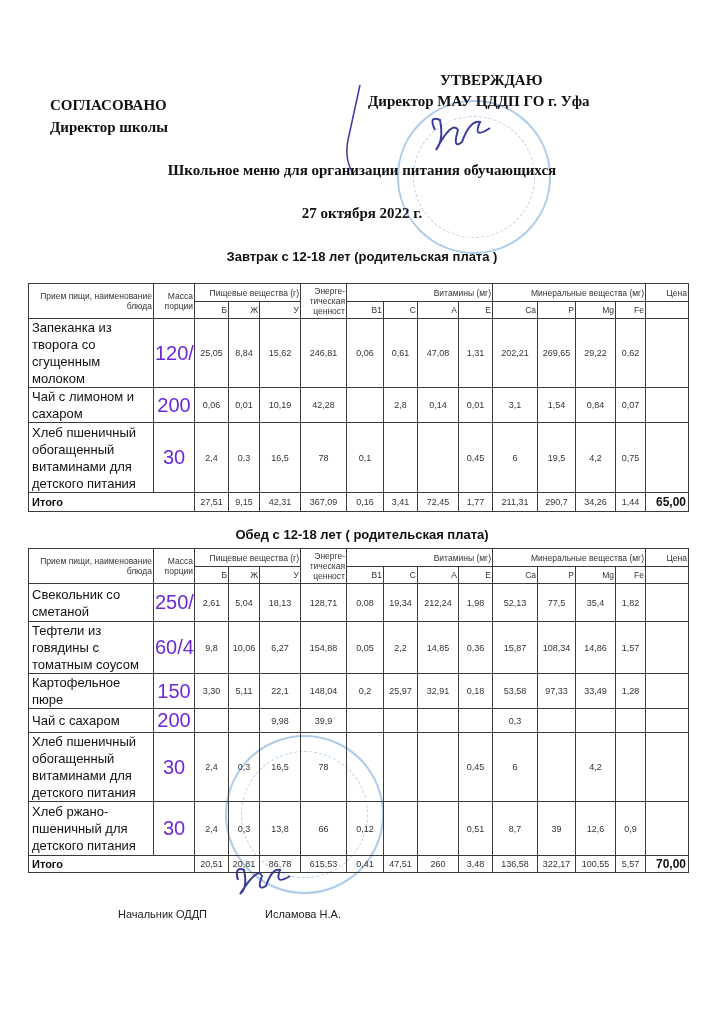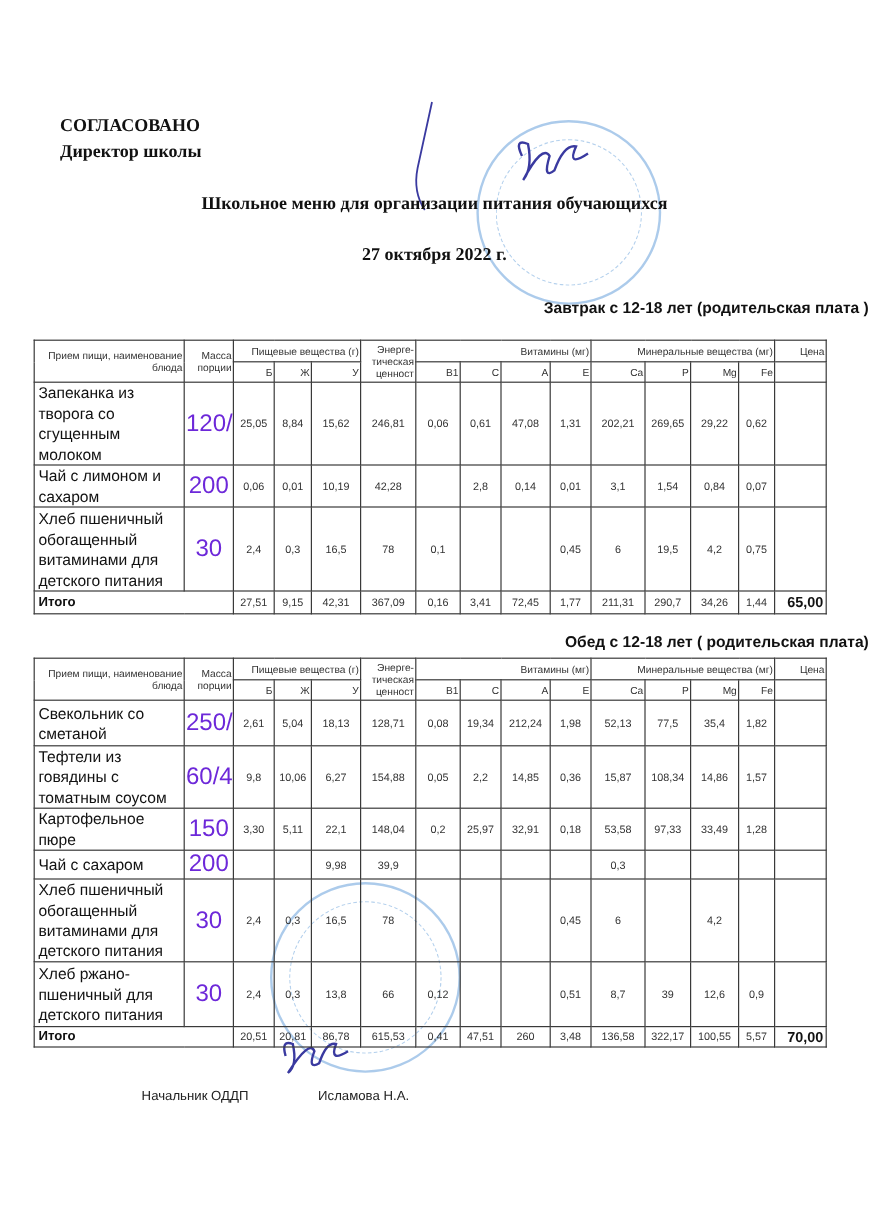--- a/index.html
+++ b/index.html
@@ -9,21 +9,21 @@
   }
   .serif { font-family: "Liberation Serif", serif; font-weight: bold; color: #111; }
   .abs { position: absolute; }
   #approve-left { left: 50px; top: 94px; font-size: 15px; line-height: 22px; }
   #approve-right { left: 368px; top: 70px; font-size: 15px; line-height: 21px; }
   #approve-right .title { padding-left: 72px; }
   #approve-right .sigline { padding-left: 120px; }
   #approve-right .sigline .line { display:inline-block; width: 108px; border-bottom: 1px solid #222; vertical-align: bottom; margin-right: 2px; height: 14px; }
   #doc-title { left: 0; width: 724px; top: 162px; text-align: center; font-size: 15px; }
   #doc-date { left: 0; width: 724px; top: 205px; text-align: center; font-size: 15px; }
-  .section-title { left: 0; width: 724px; text-align: right; font-weight: bold; font-size: 13px; color: #111; }
+  .section-title { left: 0; width: 724px; text-align: center; font-weight: bold; font-size: 13px; color: #111; }
   #breakfast-title { top: 249px; }
   #lunch-title { top: 527px; }
 
   table.menu {
     position: absolute; left: 28px; width: 660px; border-collapse: collapse; table-layout: fixed;
     font-size: 9px; color: #333;
   }
   table.menu td, table.menu th {
     border: 1px solid #3a3a3a; padding: 0 1px; text-align: center; vertical-align: middle;
     font-weight: normal; overflow: hidden;
@@ -55,20 +55,22 @@
 </svg>
 <svg class="signature" style="left:228px; top:860px;" width="70" height="40" viewBox="0 0 70 40">
   <path d="M10 20 Q6 6 16 10 Q20 28 12 34 Q30 6 34 16 Q28 32 38 26 Q44 8 52 10 Q46 26 62 16" stroke="#3a3aa0" stroke-width="2" fill="none"></path>
 </svg>
 
 <div id="approve-left" class="abs serif">
   <div>СОГЛАСОВАНО</div>
   <div>Директор школы</div>
 </div>
 <div id="approve-right" class="abs serif">
+  <div class="title">УТВЕРЖДАЮ</div>
+  <div>Директор МАУ ЦДДП ГО г. Уфа</div>
 </div>
 
 <div id="doc-title" class="abs serif">Школьное меню для организации питания обучающихся</div>
 <div id="doc-date" class="abs serif">27 октября 2022 г.</div>
 
 <div id="breakfast-title" class="abs section-title">Завтрак с 12-18 лет (родительская плата )</div>
 <table id="breakfast-table" class="menu">
   <colgroup>
     <col style="width:125px">
       <col style="width:41px">

